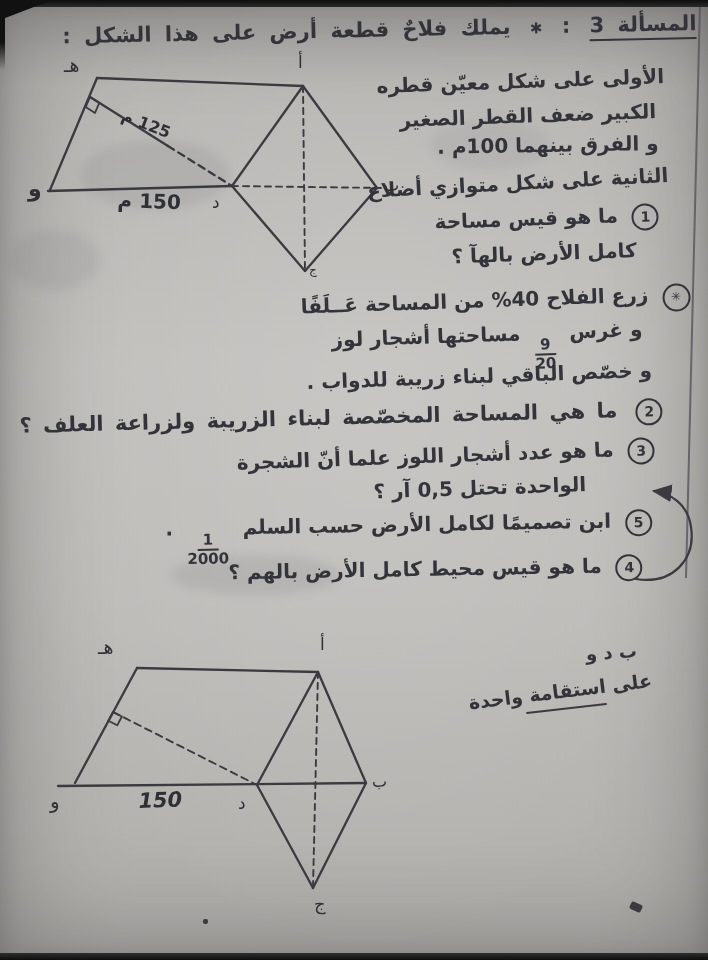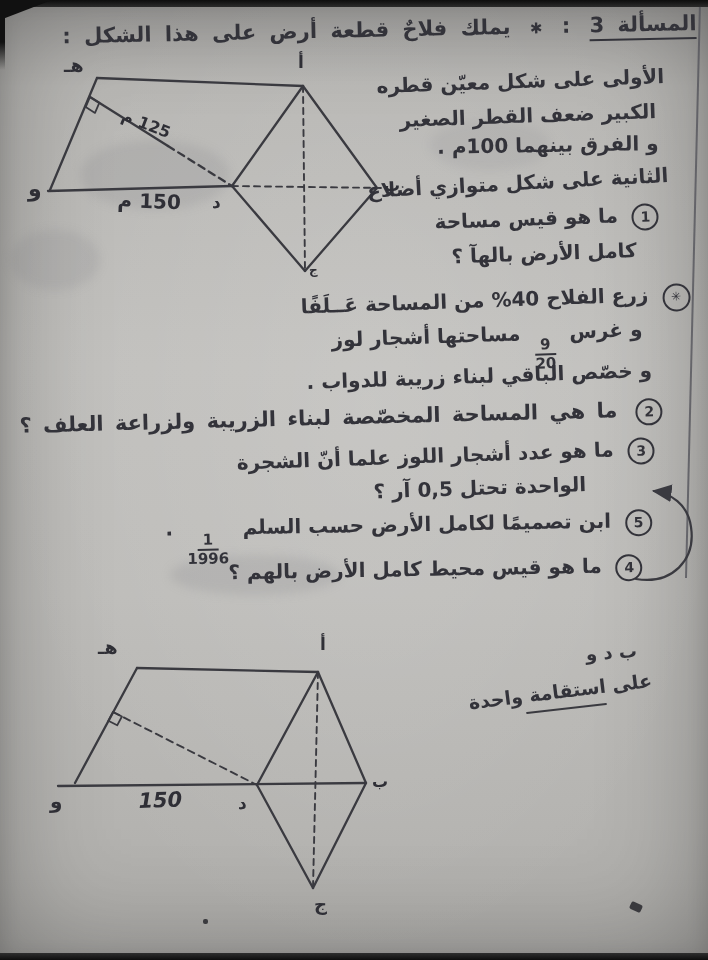--- a/index.html
+++ b/index.html
@@ -26,21 +26,21 @@
     display:inline-flex;align-items:center;justify-content:center;
     width:24px;height:24px;border:2px solid #33333a;border-radius:50%;
     font-size:12px;font-weight:700;margin-left:7px;flex:none;
   }
   .frac{
     display:inline-flex;flex-direction:column;align-items:center;direction:ltr;
     vertical-align:-10px;margin:0 7px;font-size:15px;font-weight:700;line-height:1.1;
   }
   .frac .num{padding:0 5px;border-bottom:2px solid #33333a;}
   .underl{border-bottom:2px solid #33333a;padding-bottom:2px;}
-  .vlabel{position:absolute;color:#2f2f36;font-weight:700;white-space:nowrap;direction:rtl;}
+  .vlabel{position:absolute;color:#2f2f36;font-weight:400;white-space:nowrap;direction:rtl;}
   .measure{position:absolute;color:#2f2f36;font-weight:700;white-space:nowrap;direction:rtl;transform-origin:left top;}
   svg.overlay{position:absolute;left:0;top:0;pointer-events:none;}
   .edge{position:absolute;background:#141414;}
   .smudge{position:absolute;border-radius:50%;filter:blur(5px);}
   .speck{position:absolute;background:#3a3a3e;border-radius:2px;}
 </style>
 </head>
 <body>
 
 <div class="stage">
@@ -145,21 +145,21 @@
     <span class="qn">3</span>
     <span>ما هو عدد أشجار اللوز علما أنّ الشجرة</span>
   </div>
   <div class="line" style="top:472px;right:122px;transform:rotate(-2deg);">الواحدة تحتل 0,5 آر ؟</div>
 
   <div class="line" style="top:508px;right:56px;transform:rotate(-1deg);">
     <span class="qn heavy">5</span>
     <span>ابن تصميمًا لكامل الأرض حسب السلم</span>
     <span class="frac">
       <span class="num">1</span>
-      <span class="den">1996</span>
+      <span class="den">2000</span>
     </span>
     <span>.</span>
   </div>
 
   <div class="line" style="top:553px;right:66px;transform:rotate(-1deg);">
     <span class="qn">4</span>
     <span>ما هو قيس محيط كامل الأرض بالهم ؟</span>
   </div>
 
   <span class="vlabel" style="top:54px;left:64px;font-size:19px;">هـ</span>

